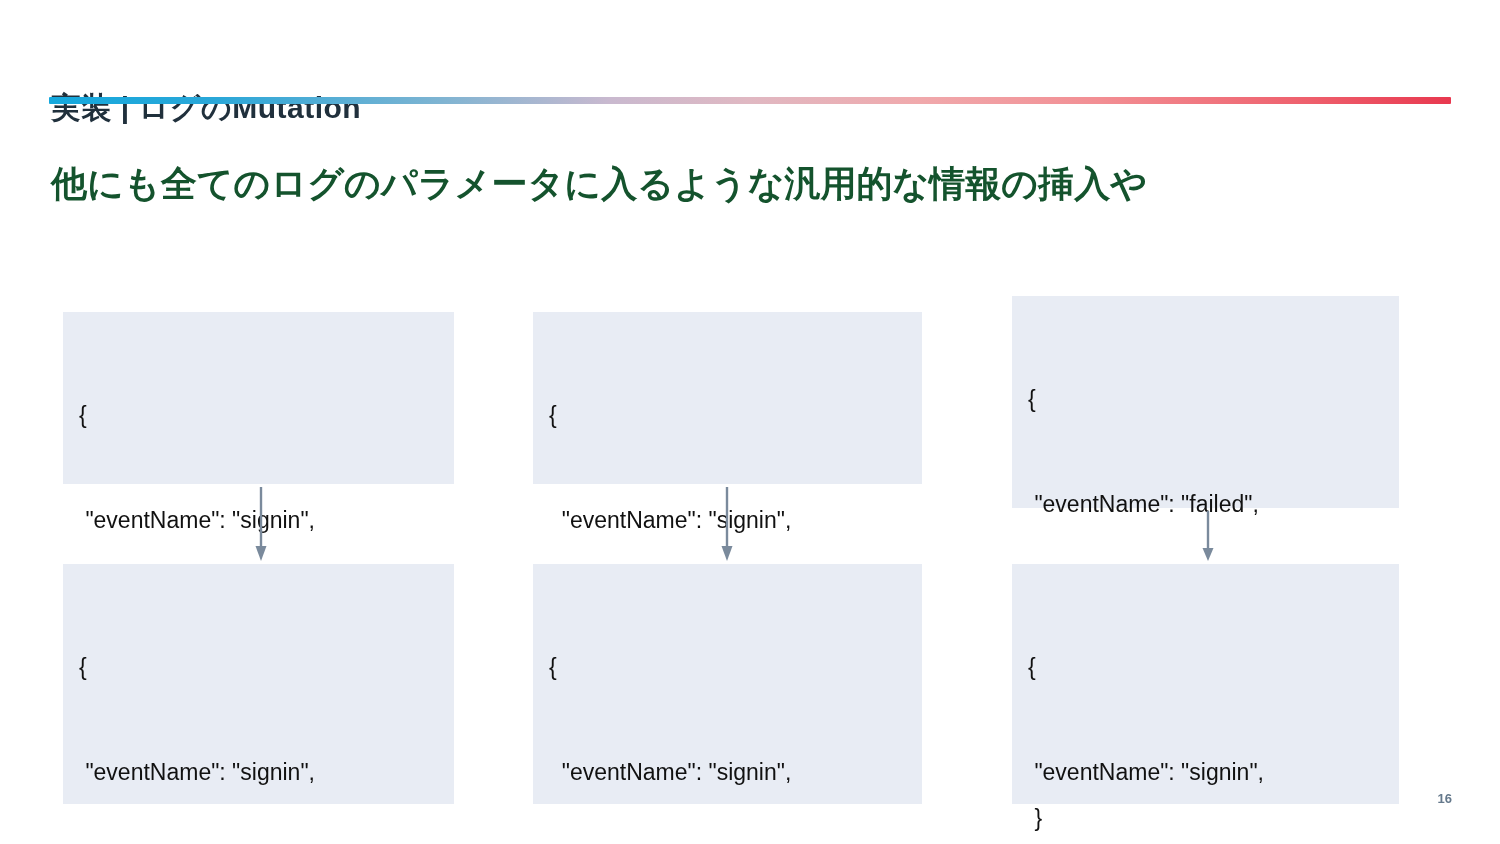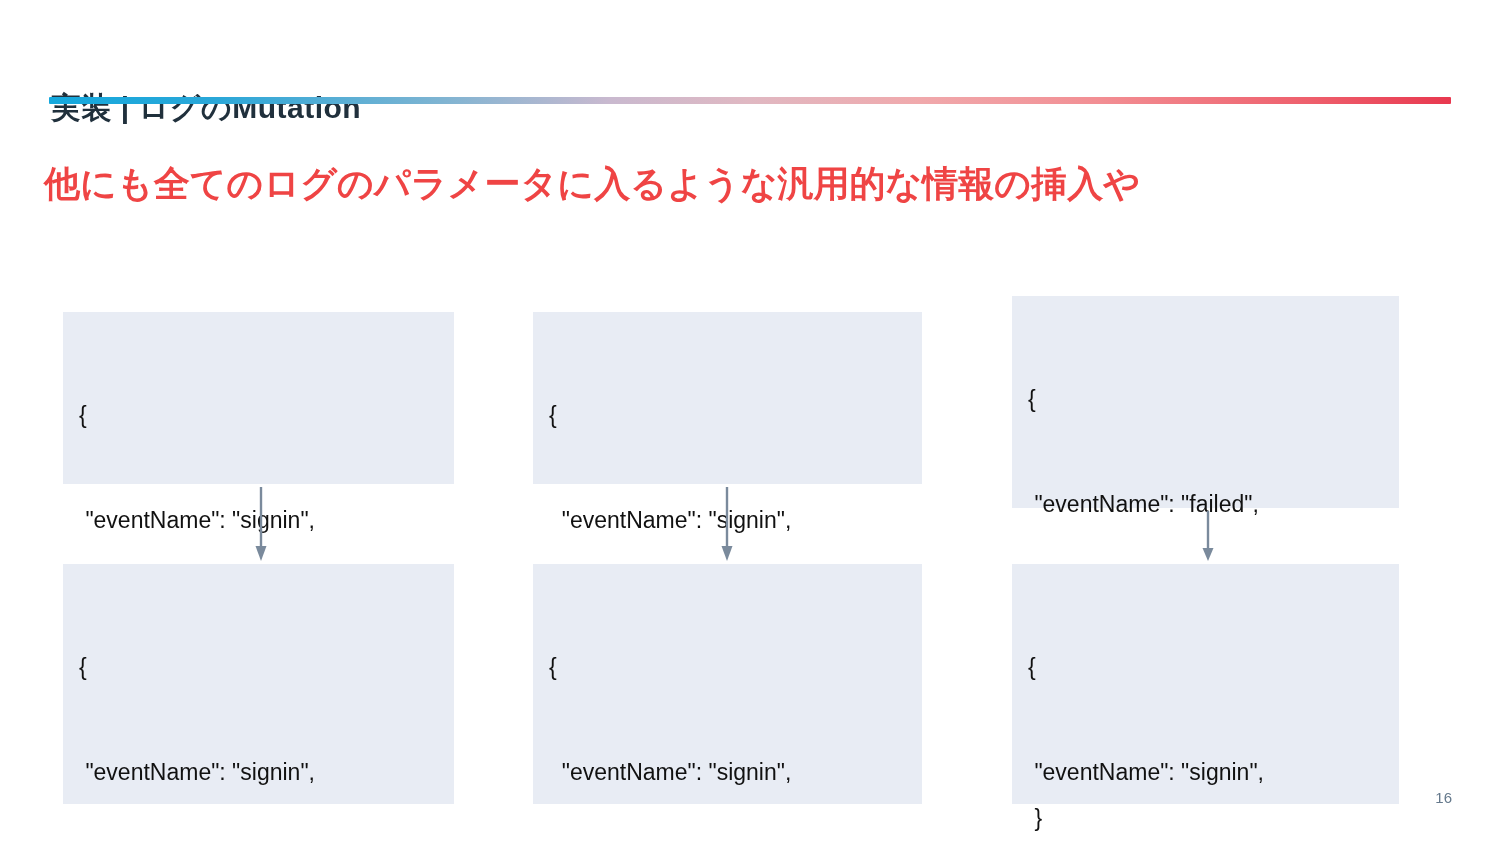--- a/index.html
+++ b/index.html
@@ -43,27 +43,27 @@
         #e0b8c2 50%,
         #f0a9ac 62%,
         #f28e93 75%,
         #ee5f6c 90%,
         #e8384f 100%);
   }
 
   
   #lead {
     position: absolute;
-    left: 44px;
+    left: 51px;
     top: 158px;
     width: 1300px;
     font-size: 36px;
     font-weight: bold;
     line-height: 1.42;
-    color: #ef4444;
+    color: #14532d;
   }
   #lead .bulb {
     font-size: 34px;
     vertical-align: -2px;
   }
 
   
   .code-box {
     position: absolute;
     background: #e8ecf4;
@@ -102,22 +102,22 @@
   #arrow-1 { left: 254px;  top: 487px; height: 74px; }
   #arrow-2 { left: 720px;  top: 487px; height: 74px; }
   #arrow-3 { left: 1201px; top: 511px; height: 50px; }
   .arrow svg { display: block; width: 100%; height: 100%; }
 
   
   #page-number {
     position: absolute;
     right: 48px;
     bottom: 38px;
-    font-size: 15px;
-    font-weight: normal;
+    font-size: 13px;
+    font-weight: bold;
     color: #65798c;
   }
 </style>
 </head>
 <body>
 
 <div id="slide-title">実装 | ログのMutation</div>
 <div id="title-rule"></div>
 
 <div id="lead">

